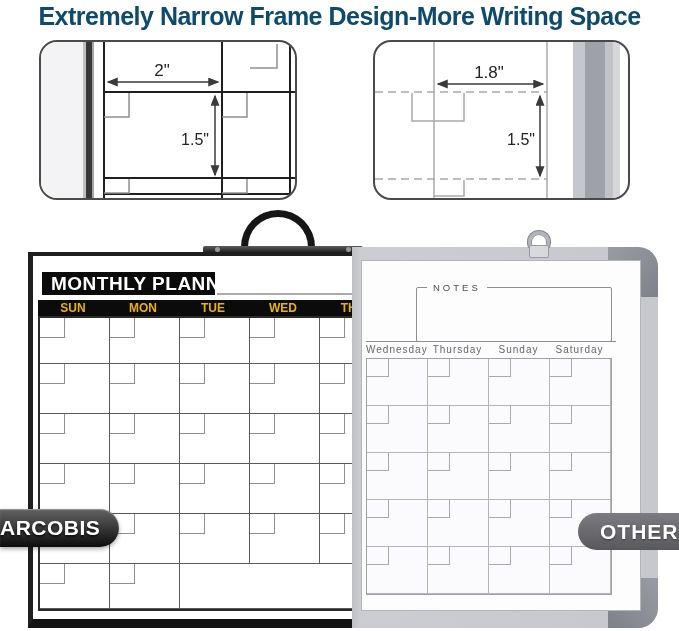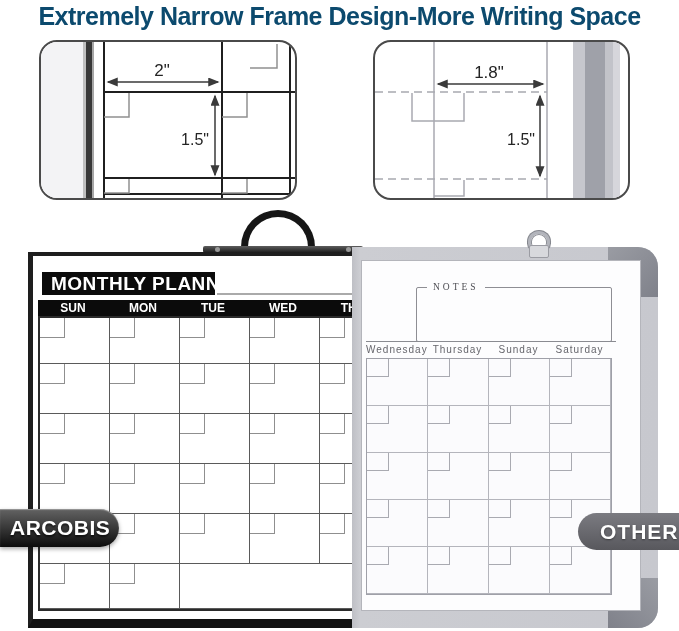--- a/index.html
+++ b/index.html
@@ -41,39 +41,39 @@
   .lb-banner{
     position:absolute;left:9px;top:16px;width:173px;height:23px;background:#0b0b0b;
     color:#fff;font-size:19px;font-weight:bold;letter-spacing:.5px;
     line-height:23px;padding-left:9px;box-sizing:border-box;white-space:nowrap;
   }
   .lb-monthline{position:absolute;left:184px;right:-20px;top:15px;height:22px;border-bottom:2px solid #aaaaaa}
   .lb-daybar{
     position:absolute;left:5px;top:44px;height:16px;width:350px;background:#0b0b0b;
     display:flex;align-items:center;
   }
-  .lb-day{flex:0 0 70px;width:70px;text-align:center;color:#ffffff;font-size:12px;font-weight:bold}
+  .lb-day{flex:0 0 70px;width:70px;text-align:center;color:#eab308;font-size:12px;font-weight:bold}
   .lb-grid{
     position:absolute;left:5px;top:60px;width:350px;
     display:grid;grid-template-columns:repeat(5,70px);
     grid-template-rows:46px 50px 50px 50px 50px 45px;
     border:2px solid #2b2b2b;background:#fff;
   }
   .lb-cell{position:relative;border-right:1px solid #5a5a5a;border-bottom:1px solid #5a5a5a}
   .lb-cell .corner{
     position:absolute;left:0;top:0;width:24px;height:19px;
     border-right:1.5px solid #8f8f8f;border-bottom:1.5px solid #8f8f8f;
   }
   
   .badge-arcobis{
     position:absolute;left:0;top:509px;width:119px;height:38px;z-index:5;
     border-radius:0 19px 19px 0;background:linear-gradient(180deg,#636363,#0c0c0c);
     box-shadow:inset 0 1px 1px rgba(255,255,255,.35),0 2px 4px rgba(0,0,0,.35);
     color:#fff;font-size:21px;font-weight:bold;letter-spacing:.5px;
-    line-height:38px;padding-left:10px;box-sizing:border-box;
+    line-height:38px;padding-left:0;box-sizing:border-box;
     text-shadow:0 2px 2px rgba(0,0,0,.6);
   }
   .badge-other{
     position:absolute;left:578px;top:513px;width:110px;height:37px;z-index:5;
     border-radius:18.5px 0 0 18.5px;background:linear-gradient(180deg,#7b7b81,#58585d);
     color:#fff;font-size:21px;font-weight:bold;letter-spacing:1px;
     line-height:37px;padding-left:22px;box-sizing:border-box;
     text-shadow:0 1px 2px rgba(0,0,0,.4);
   }
   
@@ -97,21 +97,21 @@
   .rb-sheet{
     position:absolute;left:9px;top:13px;right:17px;bottom:17px;
     background:#fdfdfe;border:1px solid #b4b5bb;box-sizing:border-box;
   }
   .rb-notes{
     position:absolute;left:54px;top:26px;width:194px;height:53px;
     border:1.2px solid #8e8e94;border-radius:2px;
   }
   .rb-notes-label{
     position:absolute;left:10px;top:-6px;background:#fdfdfe;padding:0 6px;
-    font-size:9.5px;letter-spacing:3px;color:#4e4e54;font-family:Liberation Serif, serif;
+    font-size:9.5px;letter-spacing:3px;color:#4e4e54;
   }
   .rb-headerline{position:absolute;left:4px;top:80px;width:250px;border-top:1.5px solid #8a8b91}
   .rb-dayrow{
     position:absolute;left:4px;top:83px;width:244px;height:13px;
     display:grid;grid-template-columns:repeat(4,61px);
   }
   .rb-day{text-align:center;font-size:10px;color:#66666c;letter-spacing:1px}
   .rb-grid{
     position:absolute;left:4px;top:97px;width:244px;
     display:grid;grid-template-columns:repeat(4,61px);grid-template-rows:repeat(5,47px);

